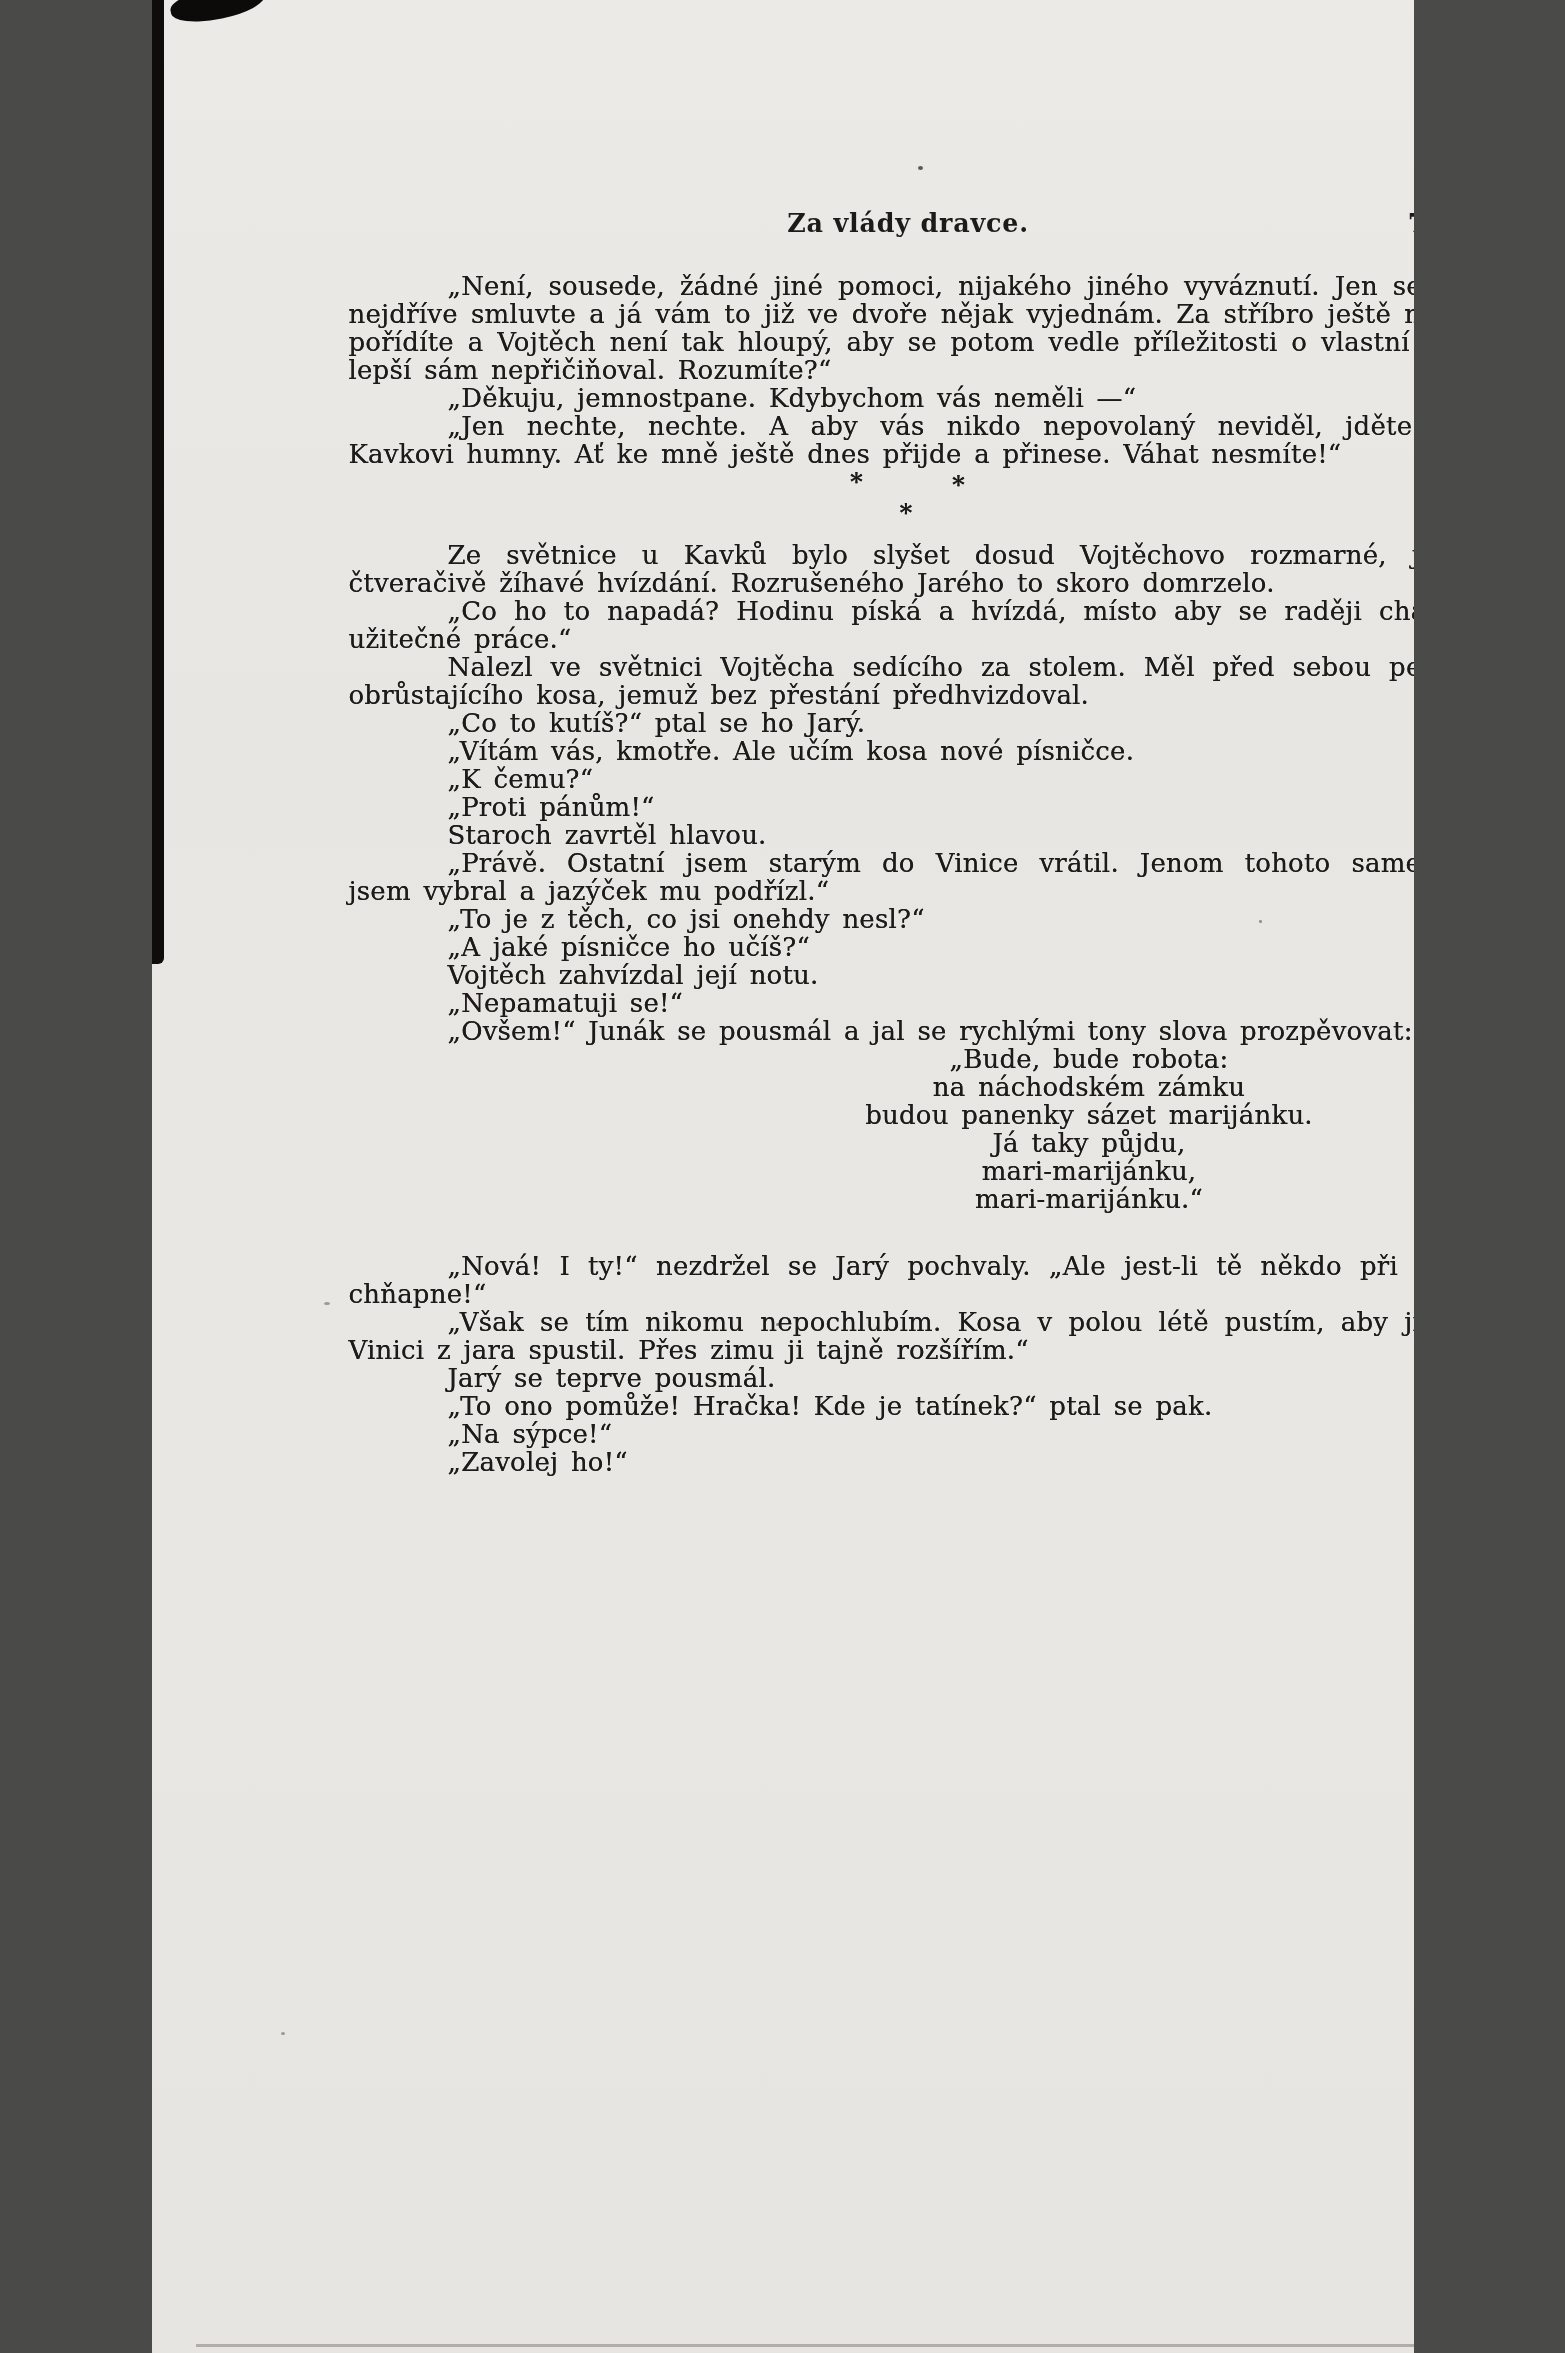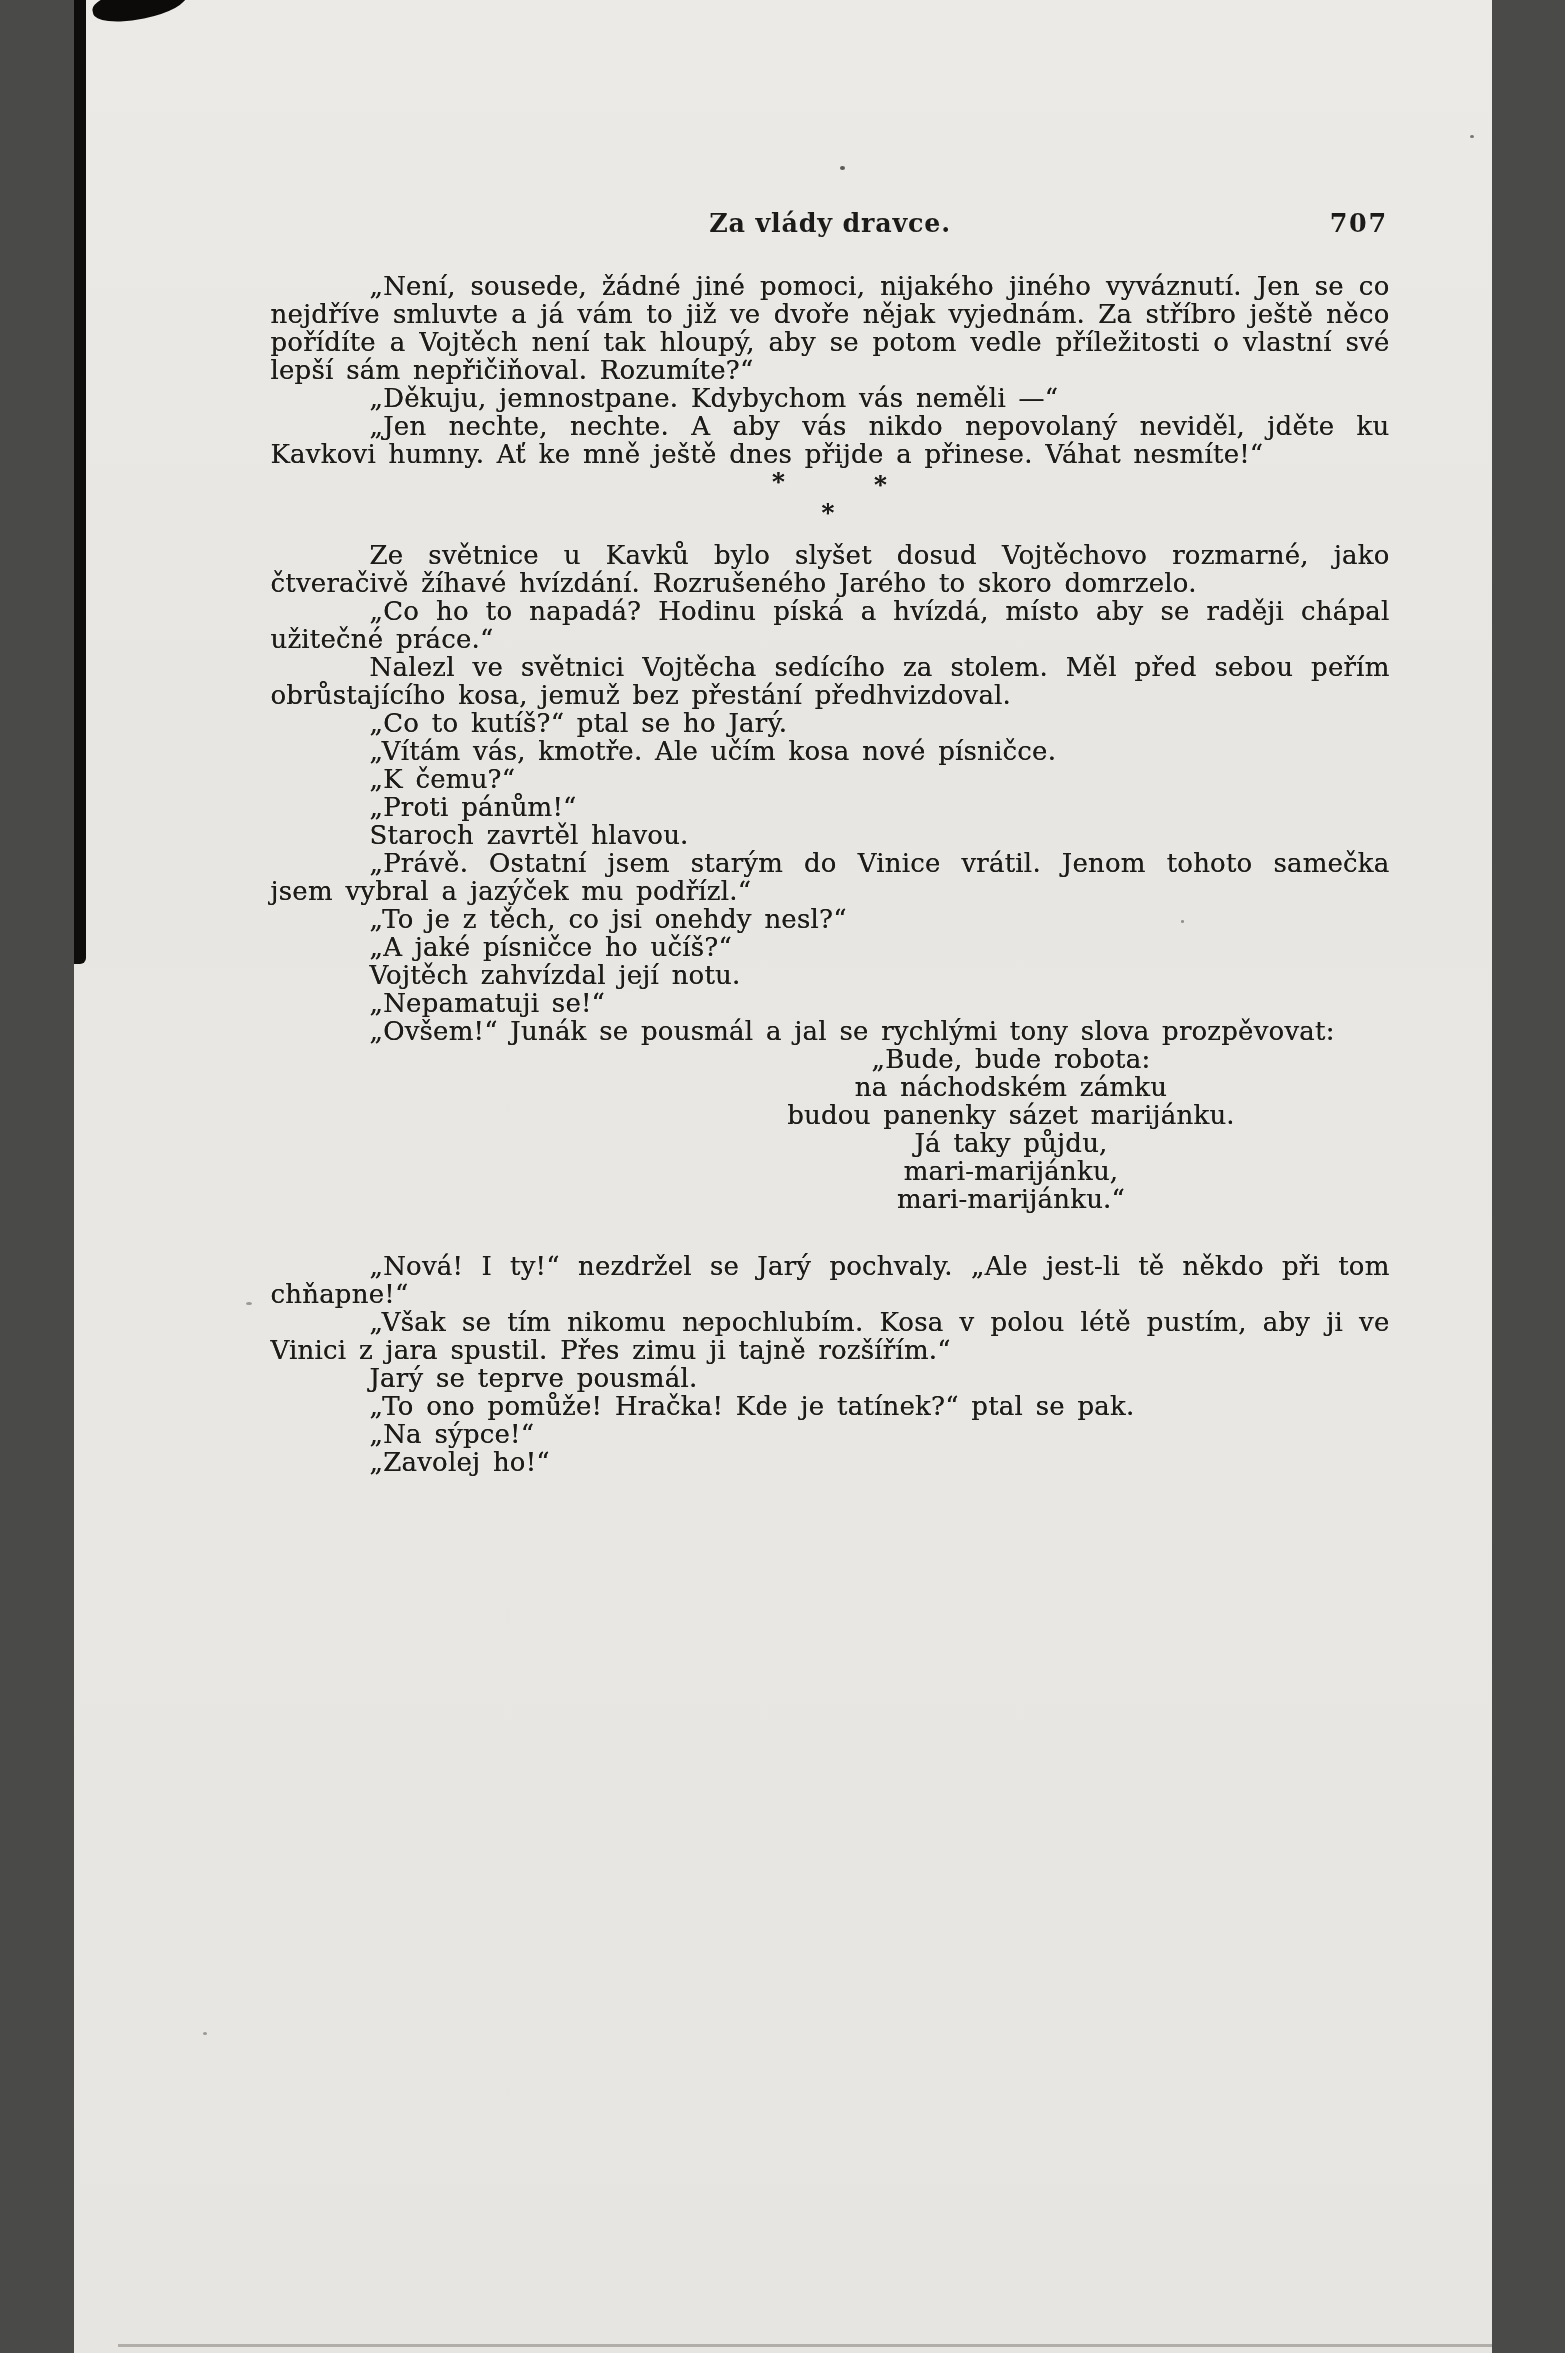--- a/index.html
+++ b/index.html
@@ -1,18 +1,18 @@
 <!DOCTYPE html>
 <html style="font-size:13.5px"><head>
 <meta charset="utf-8">
 <style>
   html,body{margin:0;padding:0;background:#4a4a48;}
   .page{
     position:relative;
-    width:1418px;height:2354px;
+    width:1262px;height:2354px;
     margin:0 auto;
     background:linear-gradient(180deg,#eceae6 0%,#e8e6e2 30%,#e9e7e3 60%,#e7e5e1 100%);
     font-family:"DejaVu Serif","Liberation Serif",serif;
     color:#1c1b19;
     overflow:hidden;
   }
   .running-header{
     position:absolute;left:197px;top:208px;width:1119px;height:36px;
     font-size:25.4px;font-weight:bold;letter-spacing:0.8px;
   }

